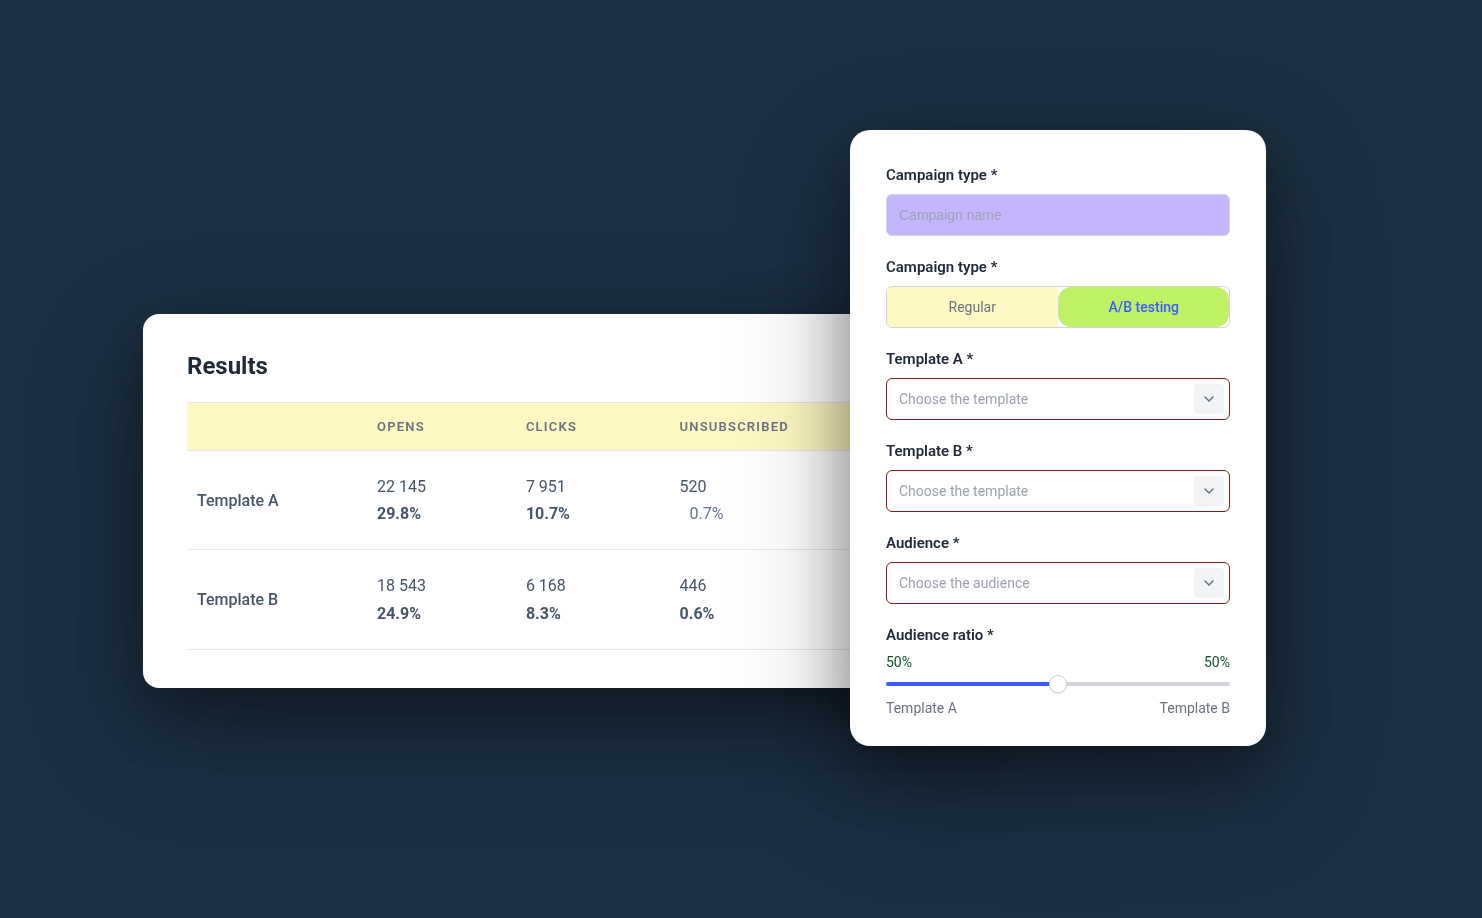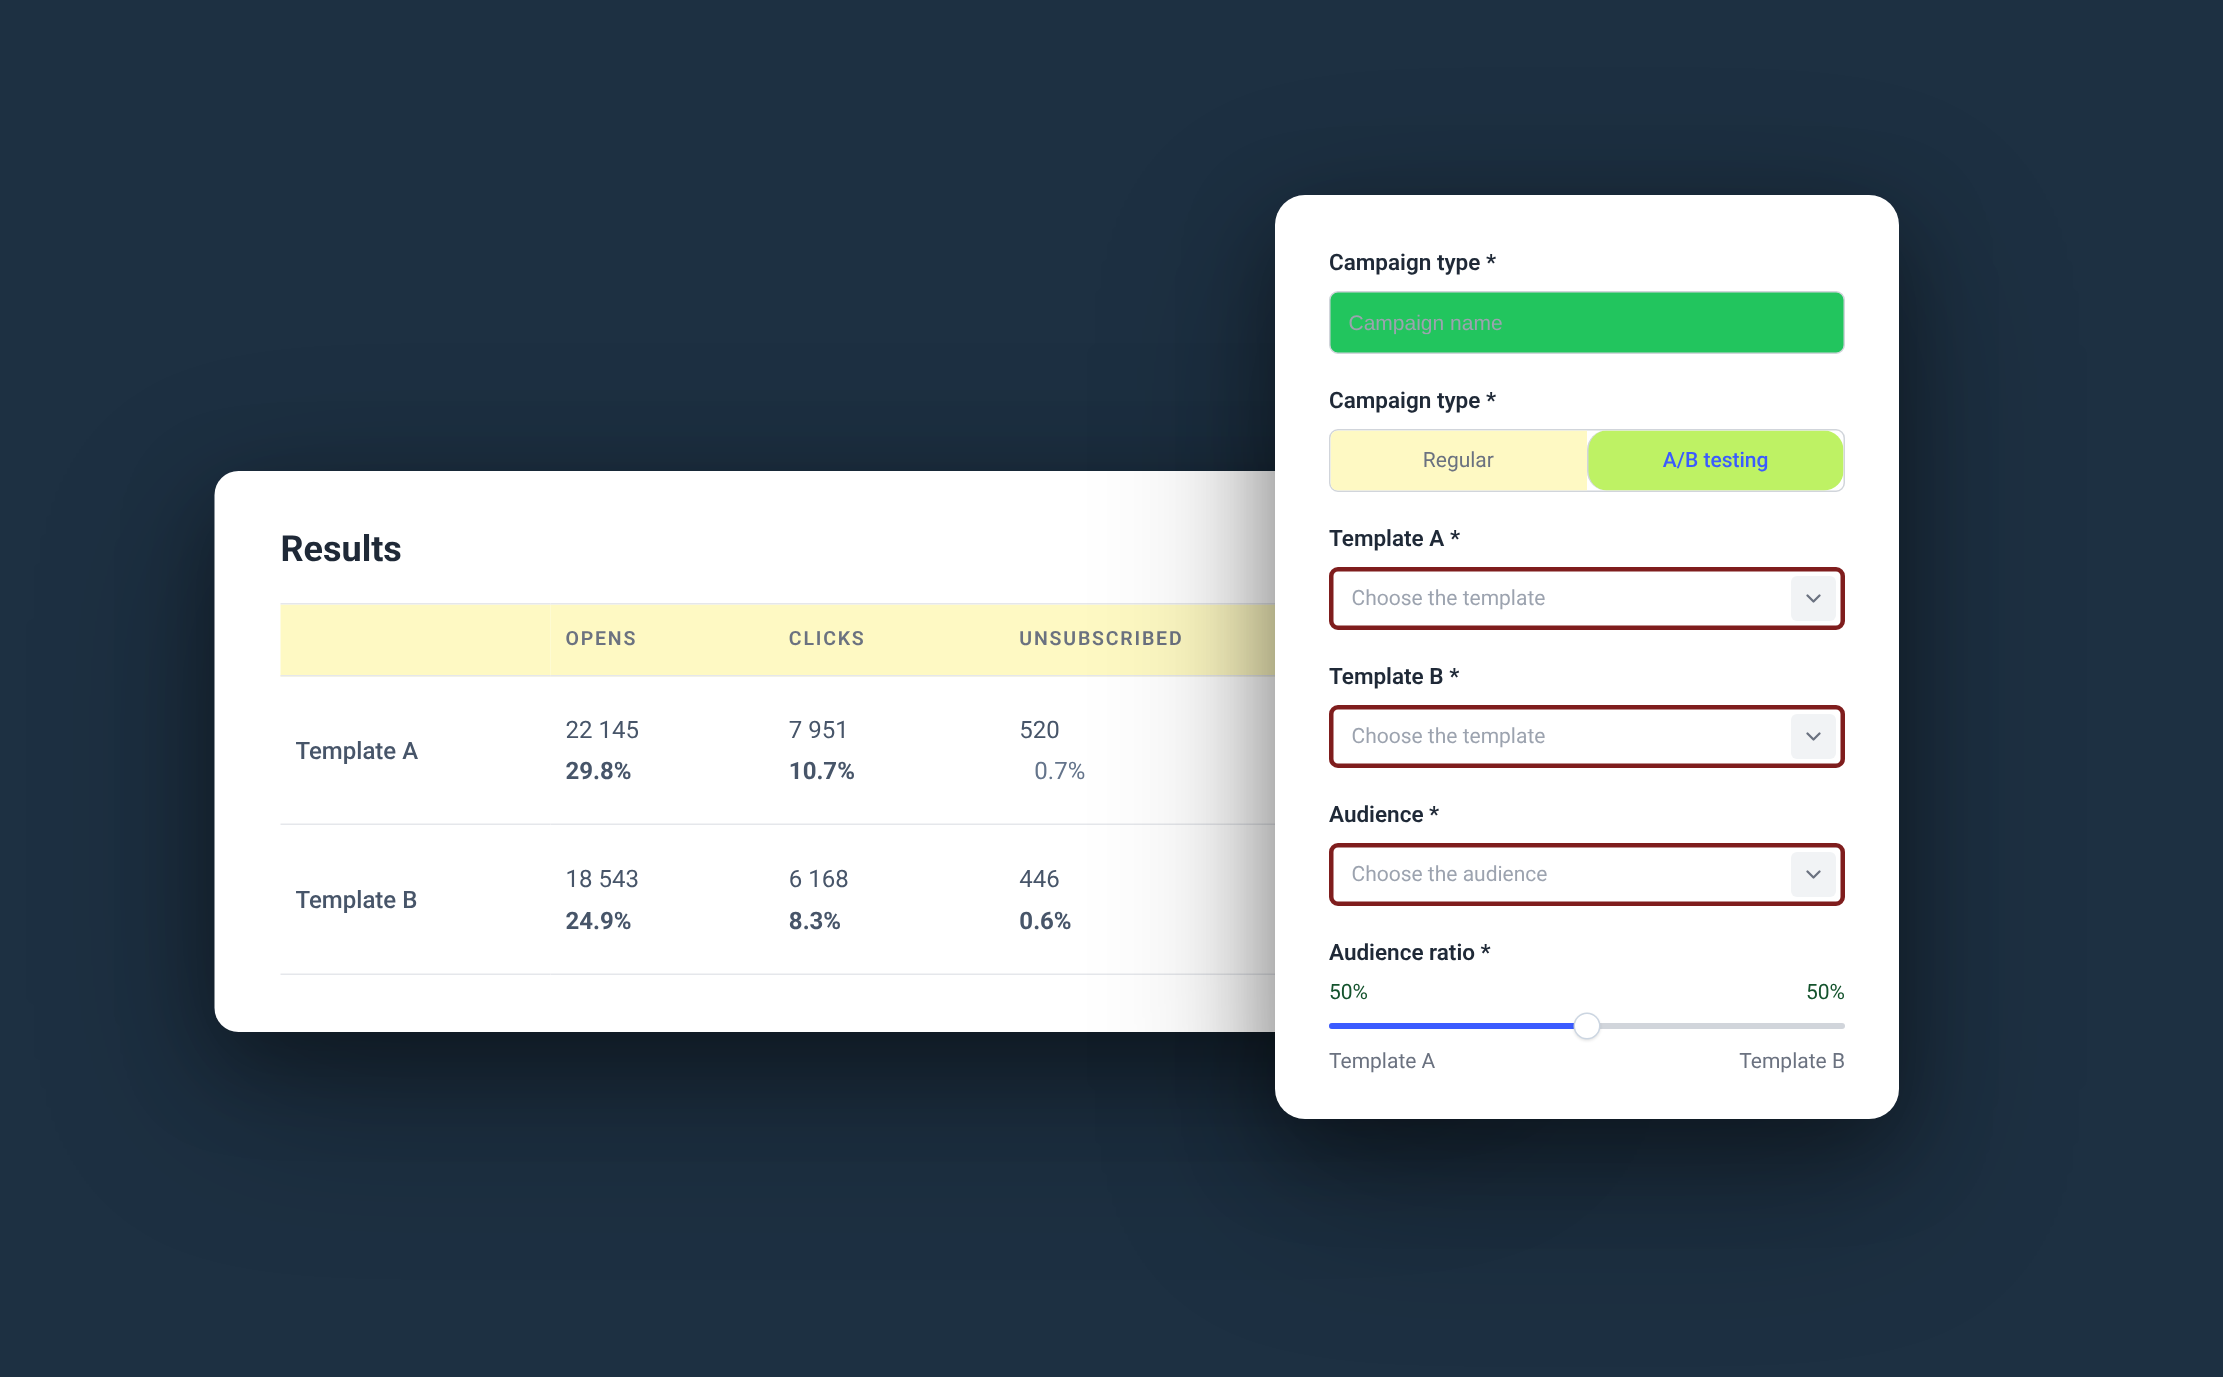--- a/index.html
+++ b/index.html
@@ -96,21 +96,21 @@
       margin-bottom: 10px;
     }
     .text-input {
       width: 100%;
       height: 42px;
       border: 1px solid #d1d5db;
       border-radius: 6px;
       padding: 0 12px;
       font-size: 14px;
       color: #374151;
-      background: #22c55e;
+      background: #c4b5fd;
       outline: none;
     }
     .text-input::placeholder {
       color: #9ca3af;
     }
     .segmented {
       display: flex;
       width: 100%;
       border: 1px solid #d1d5db;
       border-radius: 6px;
@@ -136,21 +136,21 @@
     .segmented-option + .segmented-option {
       border-left: 1px solid #d1d5db;
     }
     .select-wrap {
       position: relative;
       width: 100%;
     }
     .select-input {
       width: 100%;
       height: 42px;
-      border: 3px solid #7f1d1d;
+      border: 1px solid #7f1d1d;
       border-radius: 6px;
       padding: 0 55px 0 12px;
       font-size: 14px;
       color: #9ca3af;
       background: #fff;
       display: flex;
       align-items: center;
       cursor: pointer;
     }
     .select-caret {

